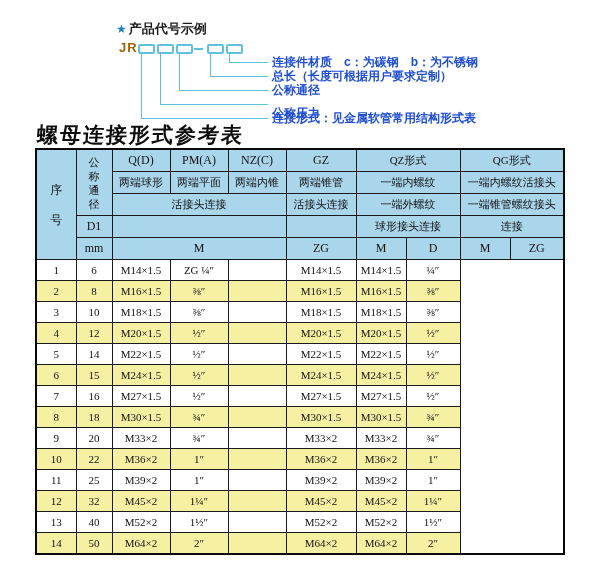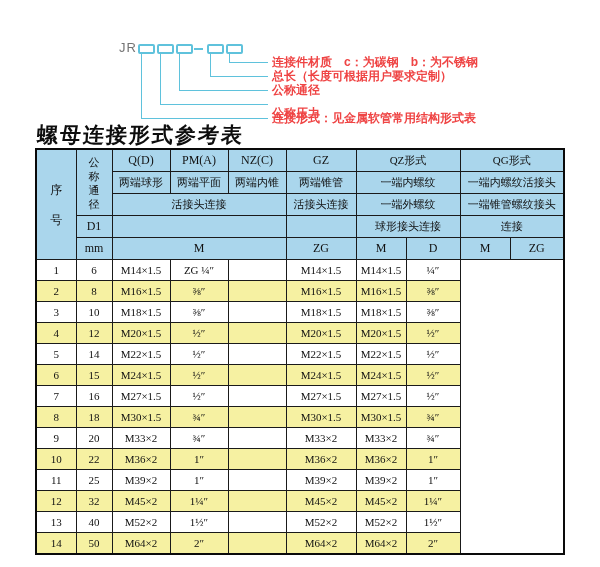--- a/index.html
+++ b/index.html
@@ -3,27 +3,27 @@
 <meta charset="utf-8">
 <style>
   html,body { margin:0; padding:0; }
   body { width:600px; height:567px; background:#fff; }
   .page { position:relative; width:600px; height:567px; background:#ffffff; overflow:hidden;
           font-family:"Liberation Sans","DejaVu Sans",sans-serif; color:#111; }
 
   
   .diag-title { position:absolute; left:116px; top:20px; font-size:13px; font-weight:bold; color:#1a1a1a; }
   .diag-title .star { color:#1e7ec4; margin-right:2px; font-size:12px; }
-  .jr { position:absolute; left:119px; top:40px; font-size:13px; font-weight:normal; color:#737373; letter-spacing:1px; }
+  .jr { position:absolute; left:119px; top:40px; font-size:13px; font-weight:bold; color:#a16207; letter-spacing:1px; }
   .code-box { position:absolute; top:44px; width:13px; height:6px; background:#fff;
               border:2px solid #5fc2dc; border-radius:2px; }
   .code-dash { position:absolute; top:48px; width:9px; height:2px; background:#5fc2dc; }
   .vline { position:absolute; width:1px; background:#5fc2dc; }
   .hline { position:absolute; height:1px; background:#5fc2dc; }
-  .diag-label { position:absolute; left:272px; font-size:12px; font-weight:bold; color:#ef4444;
+  .diag-label { position:absolute; left:272px; font-size:12px; font-weight:bold; color:#1d4ed8;
                 white-space:nowrap; line-height:14px; }
 
   
   .table-title { position:absolute; left:37px; top:121px; font-size:21px; font-weight:bold;
                  color:#0d0d0d; font-family:"DejaVu Serif","Liberation Serif",serif;
                  letter-spacing:2px; transform:skewX(-4deg); }
 
   
   table.ref { position:absolute; left:35px; top:148px; border-collapse:collapse; table-layout:fixed;
               font-family:"Liberation Serif","DejaVu Serif",serif; }
@@ -36,20 +36,21 @@
   tr.alt td { background:#f6f1a2; }
   .vtext { width:1em; margin:0 auto; word-break:break-all; }
   .vt-seq  { font-size:12px; line-height:30px;text-align:center; }
   .vt-dn   { font-size:11px; line-height:14px; }
 </style>
 </head>
 <body>
 
 <div class="page">
 
+  <div class="diag-title"><span class="star">★</span><span>产品代号示例</span></div>
   <div class="jr">JR</div>
 
   <div class="code-box" style="left:138px;"></div>
   <div class="code-box" style="left:157px;"></div>
   <div class="code-box" style="left:176px;"></div>
   <div class="code-dash" style="left:194px;"></div>
   <div class="code-box" style="left:207px;"></div>
   <div class="code-box" style="left:226px;"></div>
 
   <div class="vline" style="left:229px; top:52px; height:10px;"></div>

